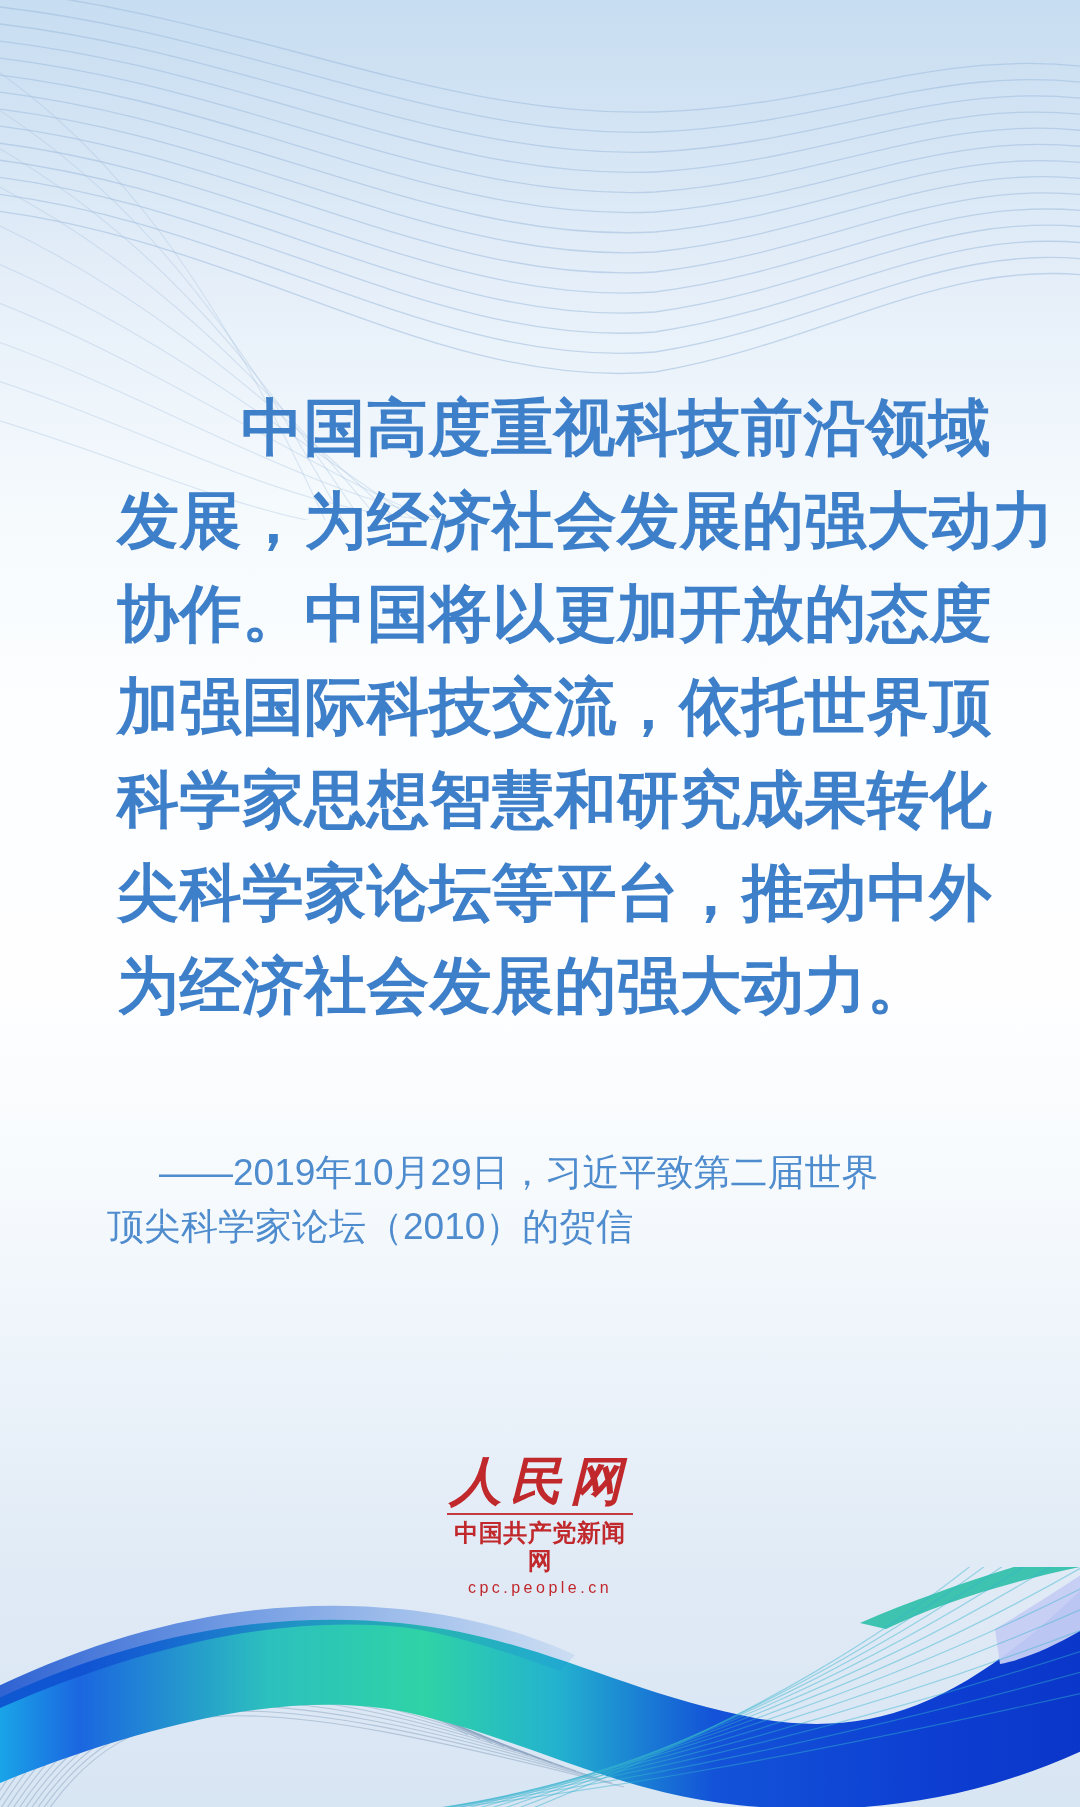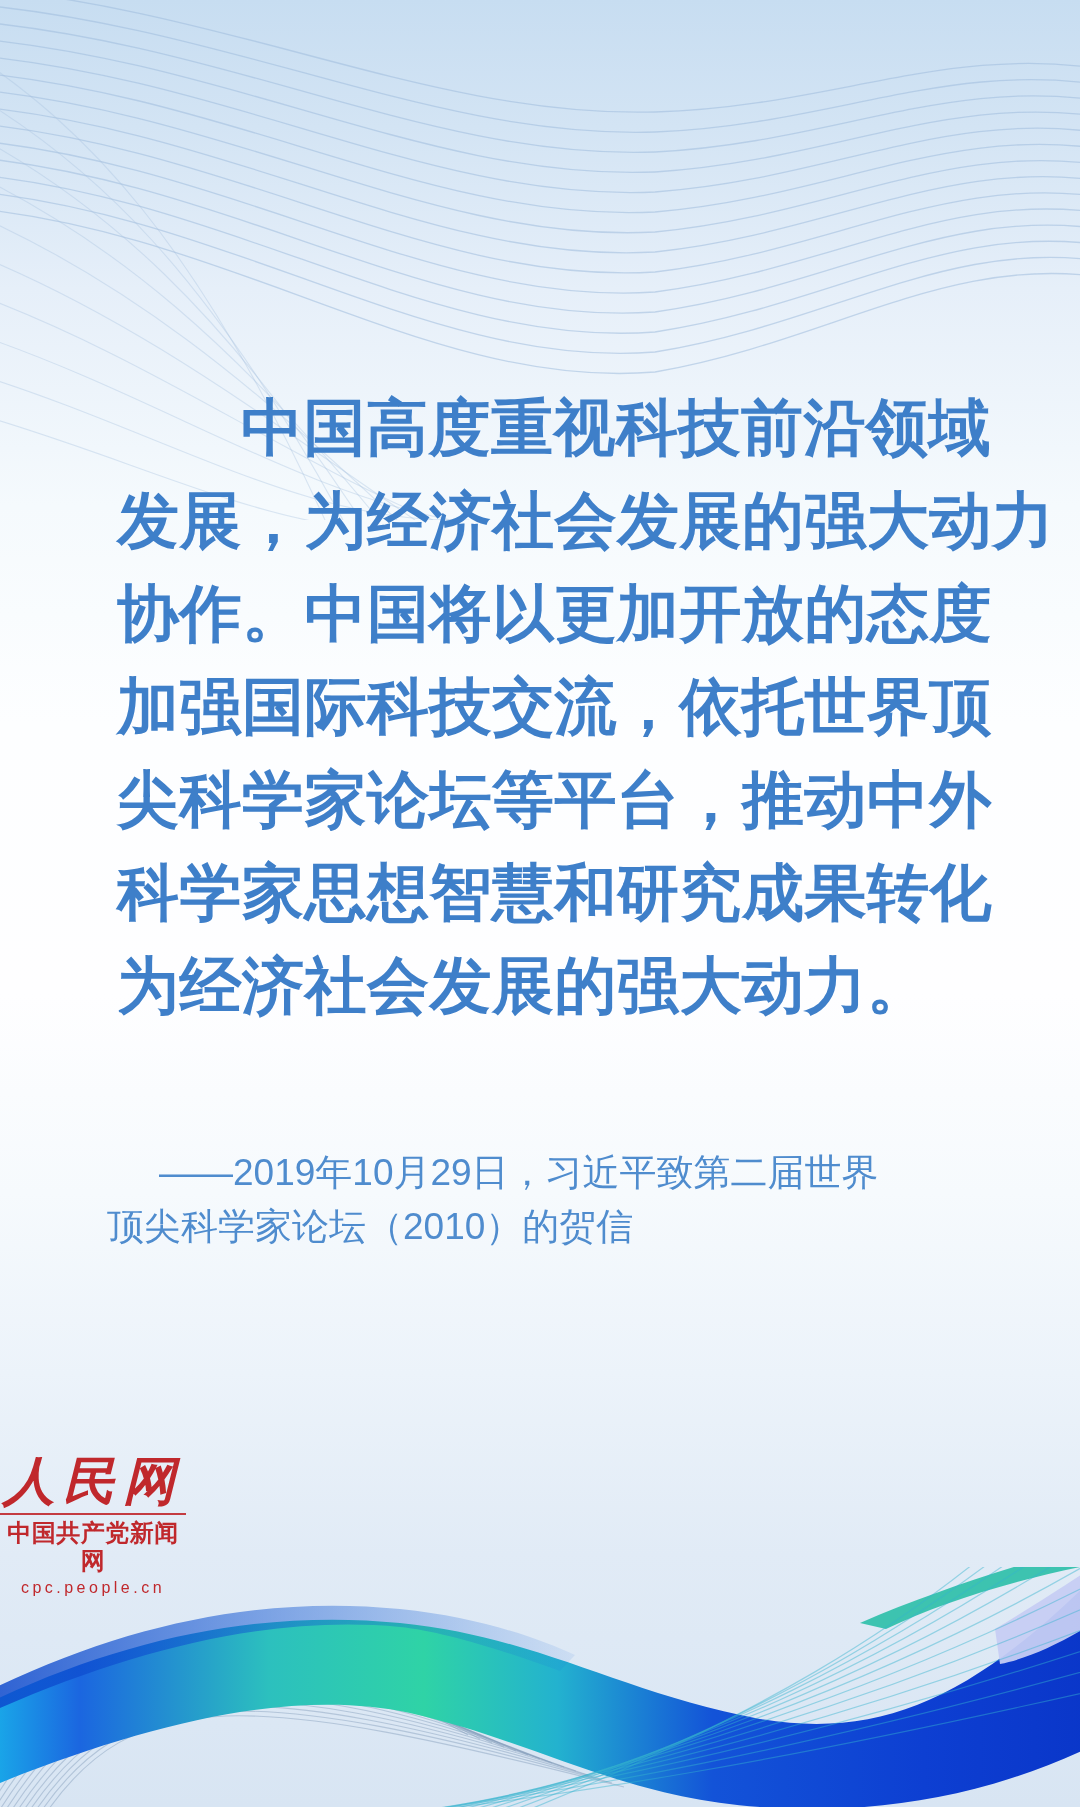--- a/index.html
+++ b/index.html
@@ -31,21 +31,21 @@
   .q-line.first{text-indent:2em;}
   .q-line.last{text-align-last:left;}
   
   #attribution{
     top:1146px;left:107px;right:103px;
     color:var(--attr-color,#4f8cce);
     font-size:37px;line-height:54px;font-weight:400;
   }
   #attribution .a1{padding-left:52px;}
   
-  #logo-row{top:1454px;display:flex;justify-content:center;align-items:flex-start;gap:52px;flex-direction:column;}
+  #logo-row{top:1454px;display:flex;justify-content:center;align-items:flex-start;gap:52px;}
   #people-logo{width:186px;text-align:center;color:var(--logo-red,#c0282c);}
   #people-logo .script{
     font-family:"Liberation Serif","DejaVu Serif",serif;
     font-style:italic;font-weight:700;font-size:52px;line-height:56px;letter-spacing:8px;
   }
   #people-logo .rule{height:2px;background:var(--logo-red,#c0282c);margin:3px 0 4px 0;opacity:.9;}
   #people-logo .sub{font-weight:700;font-size:24px;line-height:28px;letter-spacing:.5px;}
   #people-logo .domain{font-weight:400;font-size:16px;line-height:26px;letter-spacing:3.5px;}
   #sxz-logo{position:relative;width:160px;height:130px;}
   #sxz-logo .ring{position:absolute;left:14px;top:-2px;}
@@ -107,22 +107,22 @@
       <path d="M -30 372 C 165 432, 307 526, 469 520" class="tl2"></path>
       <path d="M -30 412 C 175 470, 321 562, 487 520" class="tl2"></path>
     </g>
 </svg>
 
 <div id="quote" class="layer">
   <div class="q-line first">中国高度重视科技前沿领域</div>
   <div class="q-line">发展，为经济社会发展的强大动力</div>
   <div class="q-line">协作。中国将以更加开放的态度</div>
   <div class="q-line">加强国际科技交流，依托世界顶</div>
+  <div class="q-line">科学家思想智慧和研究成果转化</div>
   <div class="q-line">尖科学家论坛等平台，推动中外</div>
-  <div class="q-line">科学家思想智慧和研究成果转化</div>
   <div class="q-line last">为经济社会发展的强大动力。</div>
 </div>
 
 <div id="attribution" class="layer">
   <div class="a1">——2019年10月29日，习近平致第二届世界</div>
   <div class="a2">顶尖科学家论坛（2010）的贺信</div>
 </div>
 
 <div id="logo-row" class="layer">
   <div id="people-logo">

